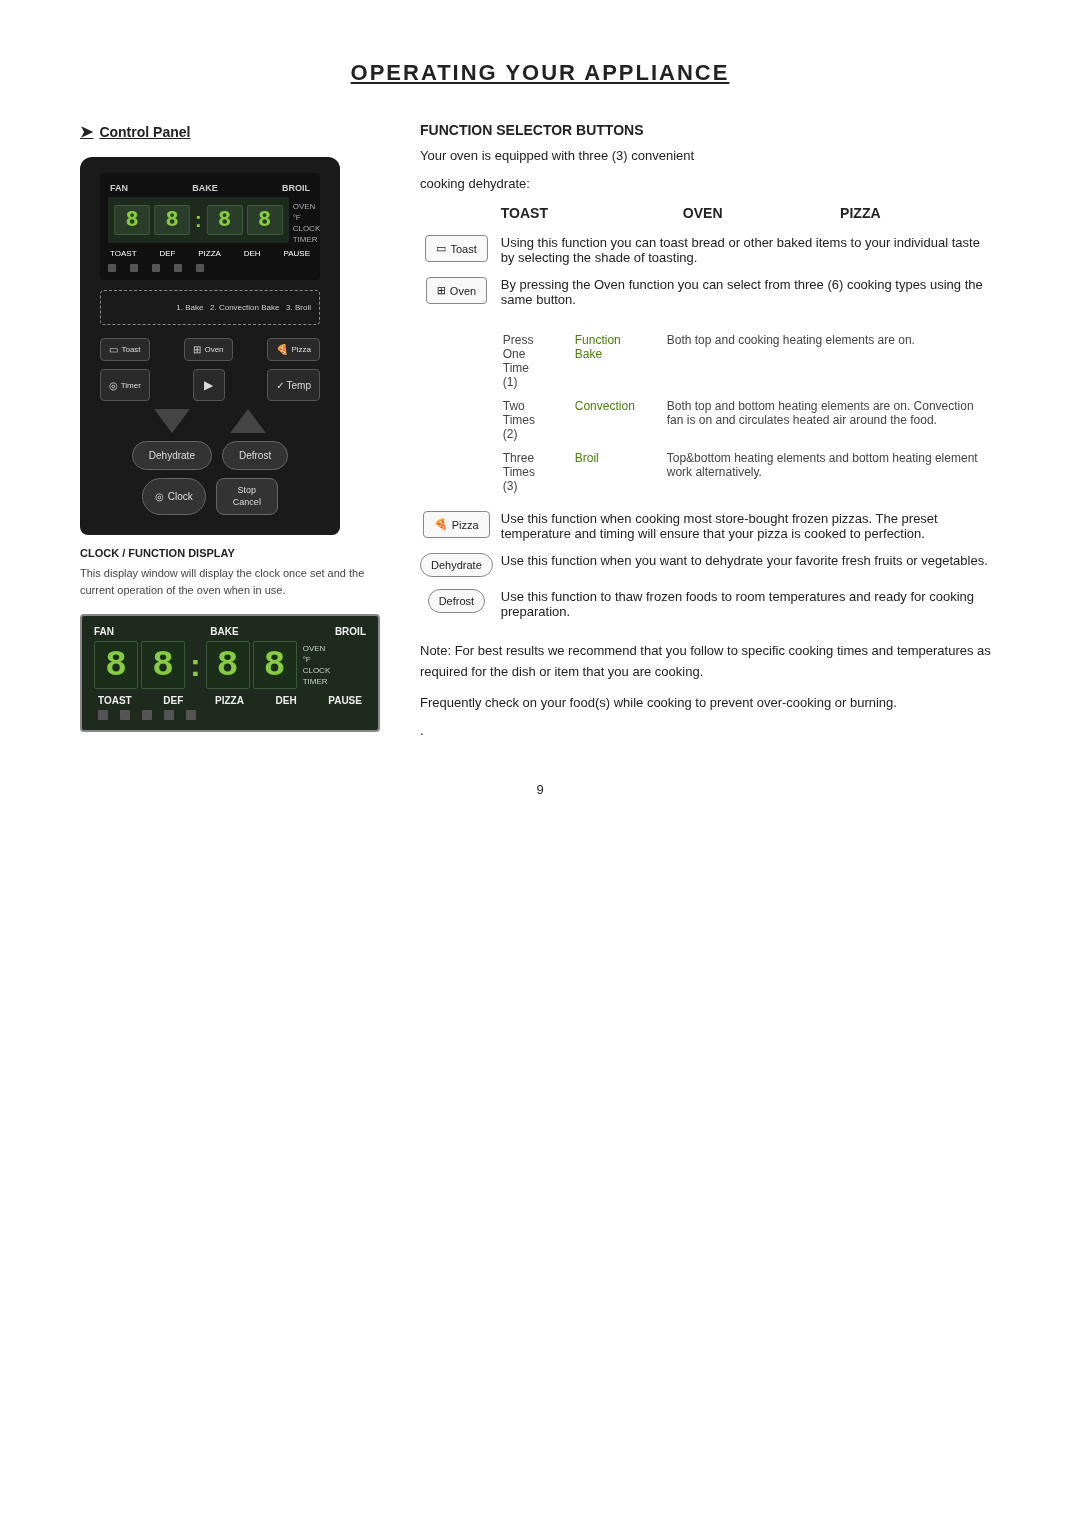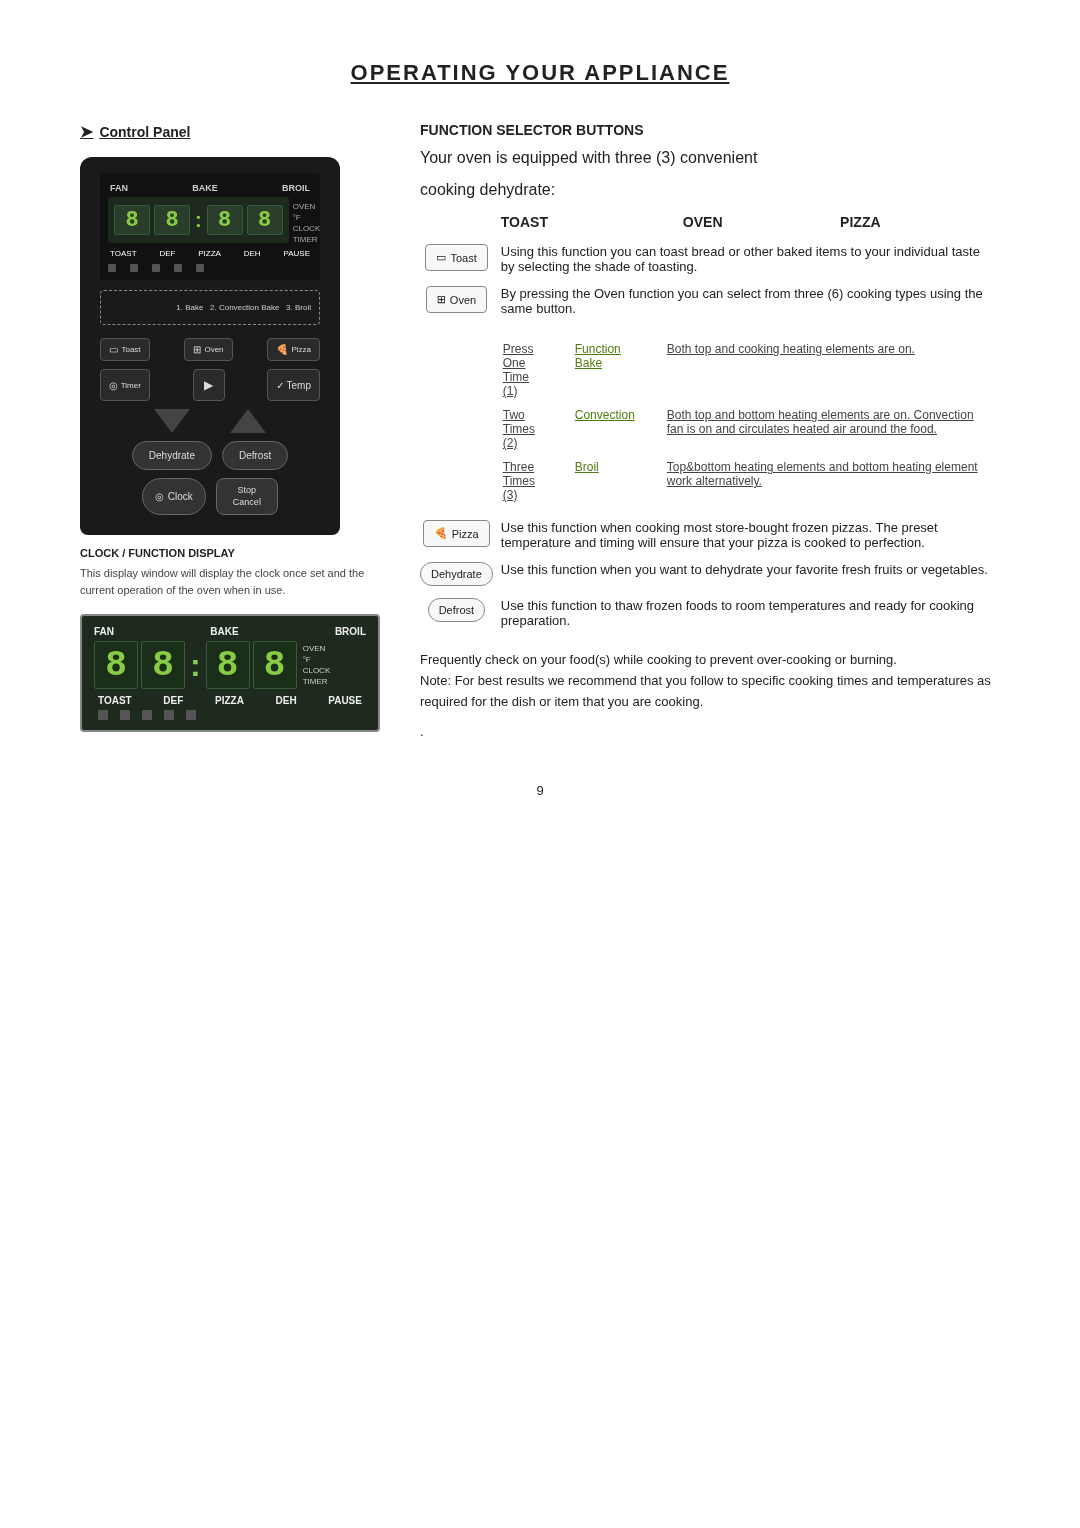--- a/index.html
+++ b/index.html
@@ -380,21 +380,21 @@
     }
 
     
     .func-selector-title {
       font-size: 14px;
       font-weight: bold;
       margin-bottom: 8px;
     }
 
     .func-intro {
-      font-size: 16px;
+      font-size: 13px;
       margin-bottom: 8px;
       line-height: 1.5;
     }
 
     .func-table {
       width: 100%;
       border-collapse: collapse;
       margin-bottom: 16px;
     }
 
@@ -451,21 +451,20 @@
     
     .oven-sub-table {
       width: 100%;
       margin-top: 8px;
     }
 
     .oven-sub-table td {
       padding: 4px 6px 4px 0;
       font-size: 12px;
       vertical-align: top;
-      text-decoration: underline;
     }
 
     .press-col {
       width: 70px;
       color: #444;
     }
 
     .func-col {
       width: 90px;
       color: #4d7c0f;
@@ -735,22 +734,22 @@
             </div>
           </td>
           <td colspan="3">
             Use this function to thaw frozen foods to room temperatures and ready for cooking preparation.
           </td>
         </tr>
       </tbody>
     </table>
 
     <div class="note-section">
+      <p style="margin-bottom:10px;">Note:  For best results we recommend that you follow to specific cooking times and temperatures as required for the dish or item that you are cooking.</p>
       <p>Frequently check on your food(s) while cooking to prevent over-cooking or burning.</p>
-      <p style="margin-bottom:10px;">Note:  For best results we recommend that you follow to specific cooking times and temperatures as required for the dish or item that you are cooking.</p>
       <p style="margin-top:8px;">.</p>
     </div>
 
   </div>
 
 </div>
 
 <div class="page-number">9</div>
 
 </body></html>

